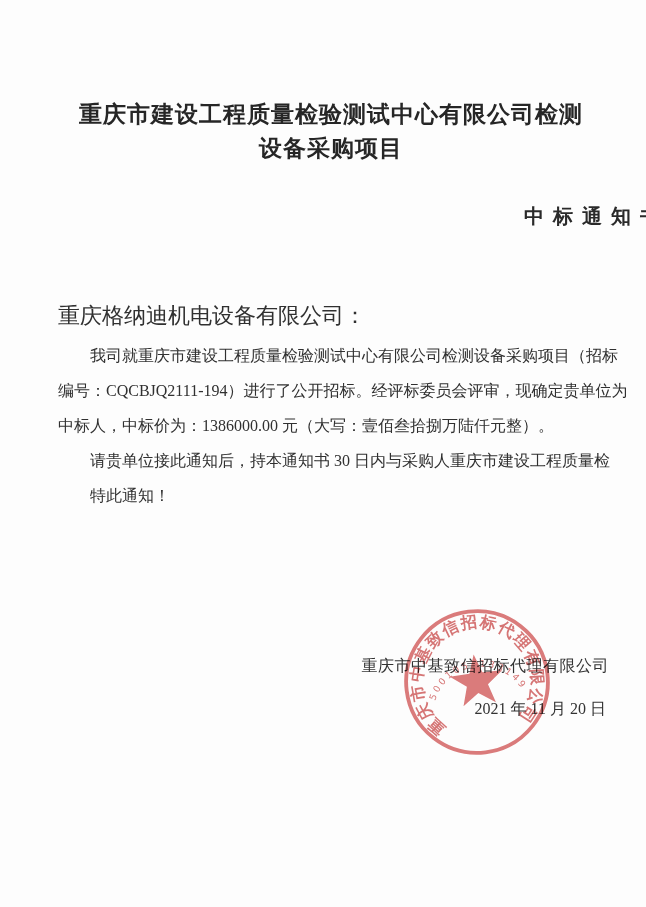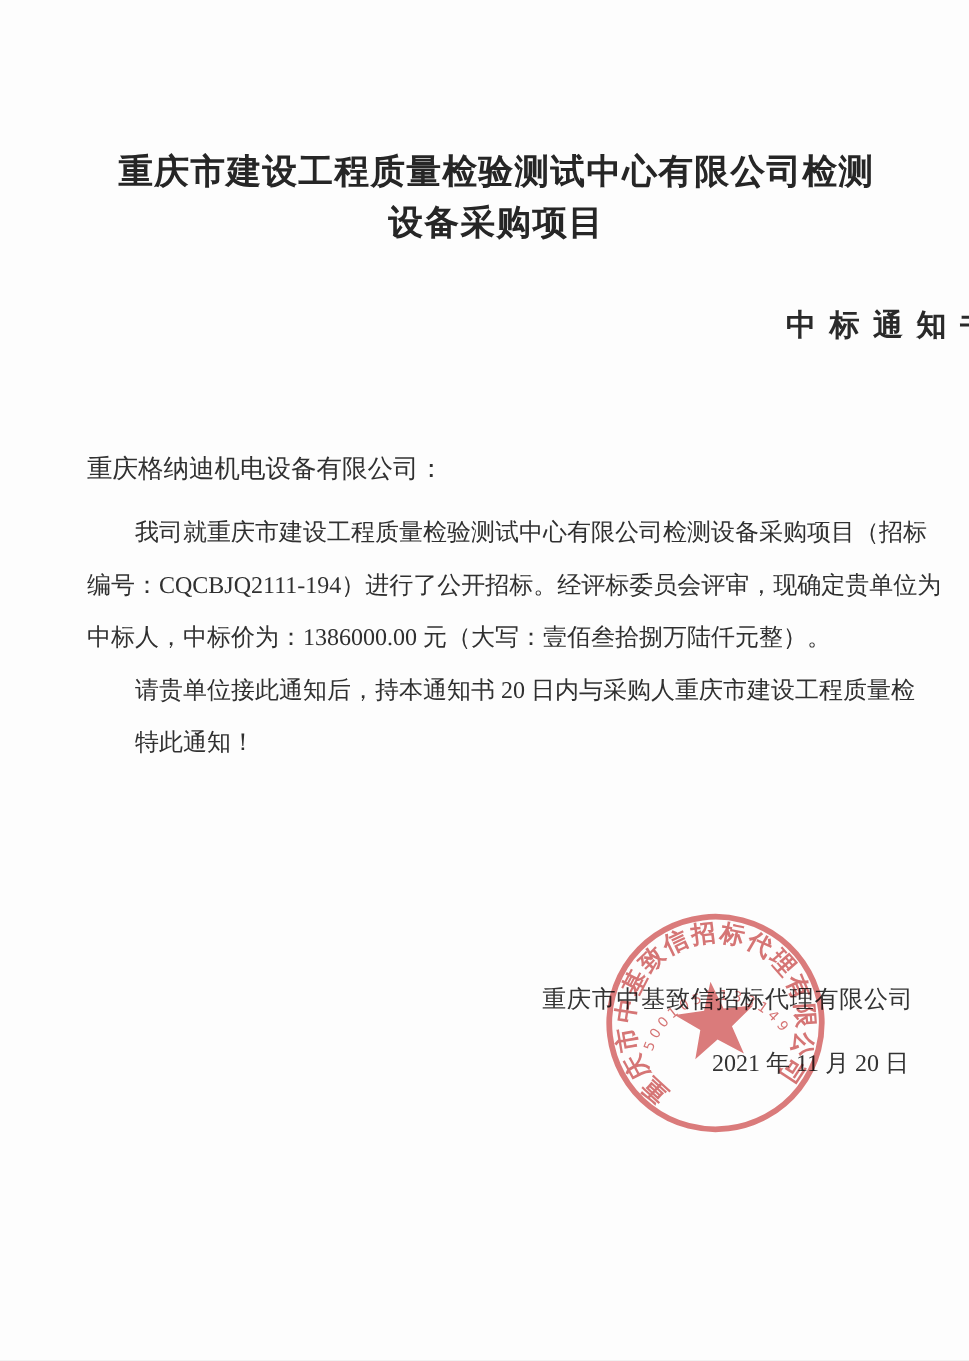--- a/index.html
+++ b/index.html
@@ -38,21 +38,21 @@
     text-align: right;
     font-size: 20px;
     font-weight: 700;
     letter-spacing: 2px;
     color: #2a2a2a;
   }
   .addressee {
     position: absolute;
     top: 301px;
     left: 58px;
-    font-size: 17px;
+    font-size: 22px;
     color: #303030;
   }
   .body-text {
     position: absolute;
     top: 338px;
     left: 58px;
     width: 545px;
   }
   .body-line {
     font-size: 16px;
@@ -124,21 +124,21 @@
   </div>
 
   <div class="notice-heading">中 标 通 知 书</div>
 
   <div class="addressee">重庆格纳迪机电设备有限公司：</div>
 
   <div class="body-text">
     <div class="body-line indent">我司就重庆市建设工程质量检验测试中心有限公司检测设备采购项目（招标</div>
     <div class="body-line">编号：CQCBJQ2111-194）进行了公开招标。经评标委员会评审，现确定贵单位为</div>
     <div class="body-line">中标人，中标价为：1386000.00 元（大写：壹佰叁拾捌万陆仟元整）。</div>
-    <div class="body-line indent">请贵单位接此通知后，持本通知书 20 日内与采购人重庆市建设工程质量检</div>
+    <div class="body-line indent">请贵单位接此通知后，持本通知书 30 日内与采购人重庆市建设工程质量检</div>
     <div class="body-line indent">特此通知！</div>
   </div>
 
   <div class="signature">重庆市中基致信招标代理有限公司</div>
   <div class="sign-date">2021 年 11 月 20 日</div>
 
   <svg class="seal" viewBox="0 0 200 200" aria-hidden="true">
     <circle class="ring" cx="100" cy="100" r="92"></circle>
     <polygon class="star" points="100,64 108.5,88.3 134.2,88.9 113.8,104.5 121.2,129.1 100,114.5 78.8,129.1 86.2,104.5 65.8,88.9 91.5,88.3"></polygon>
     <path id="sealArcTop" d="M 49.8 150.2 A 71 71 0 1 1 150.2 150.2" fill="none"></path>

